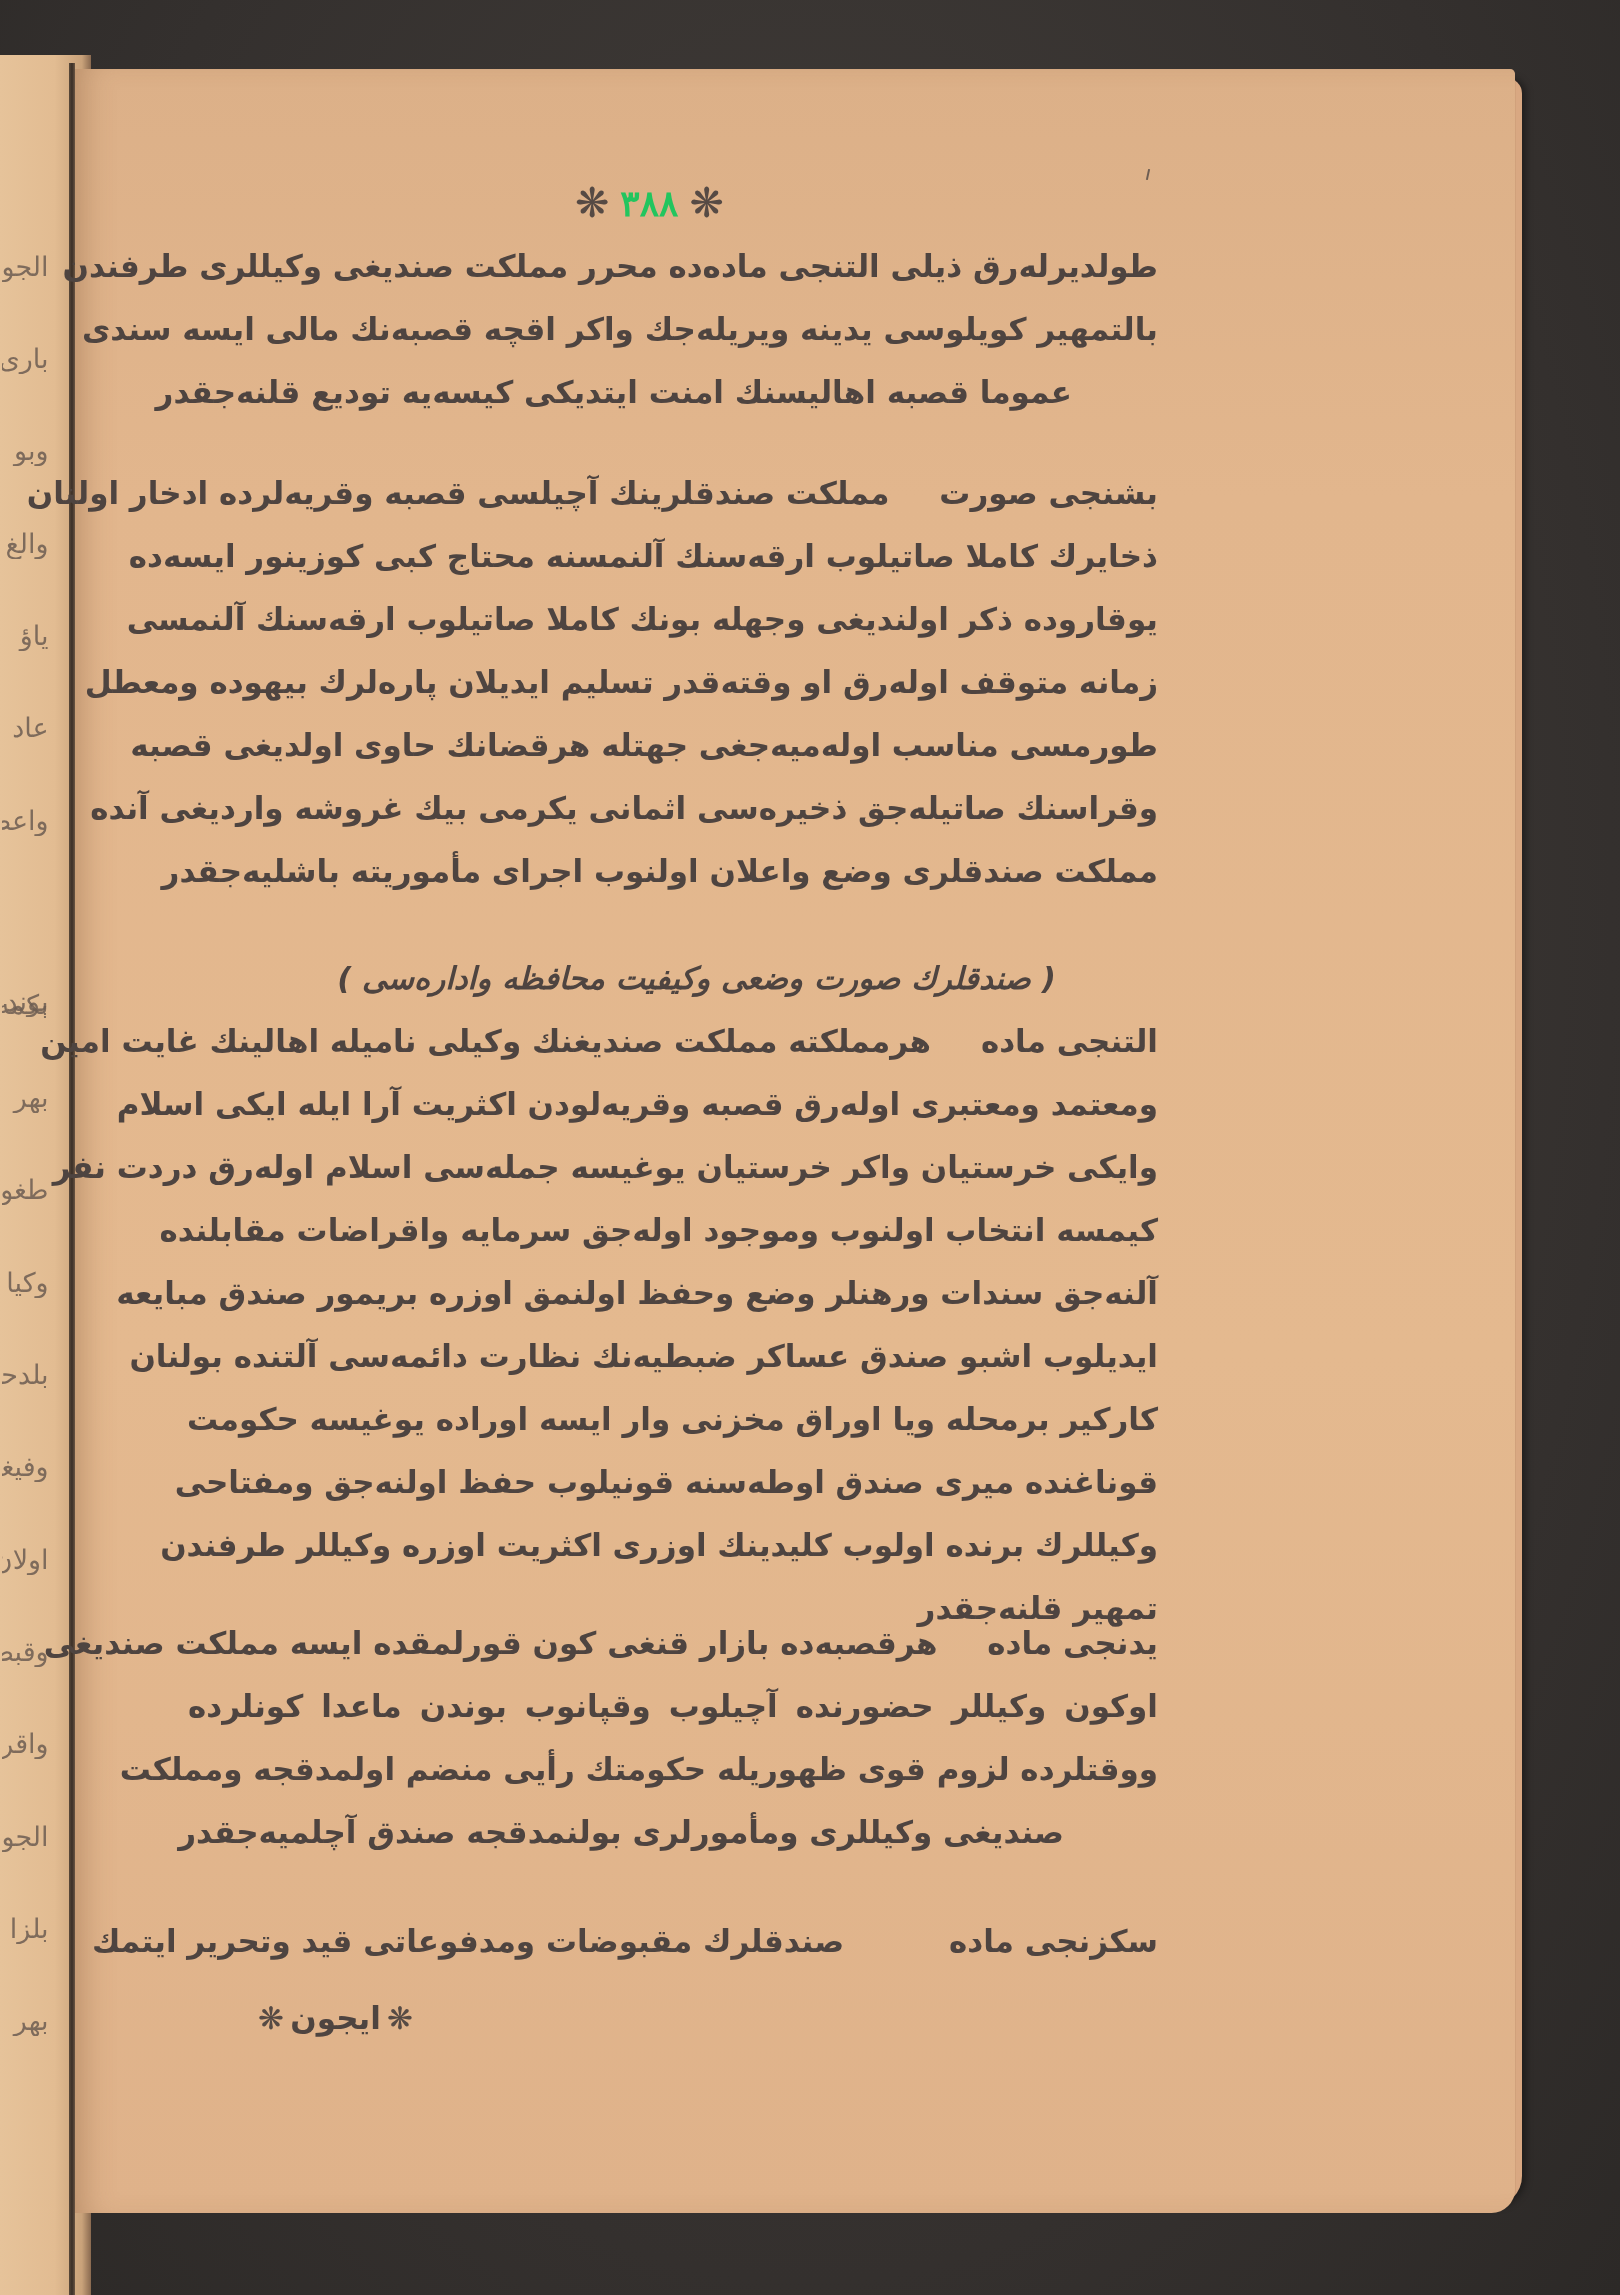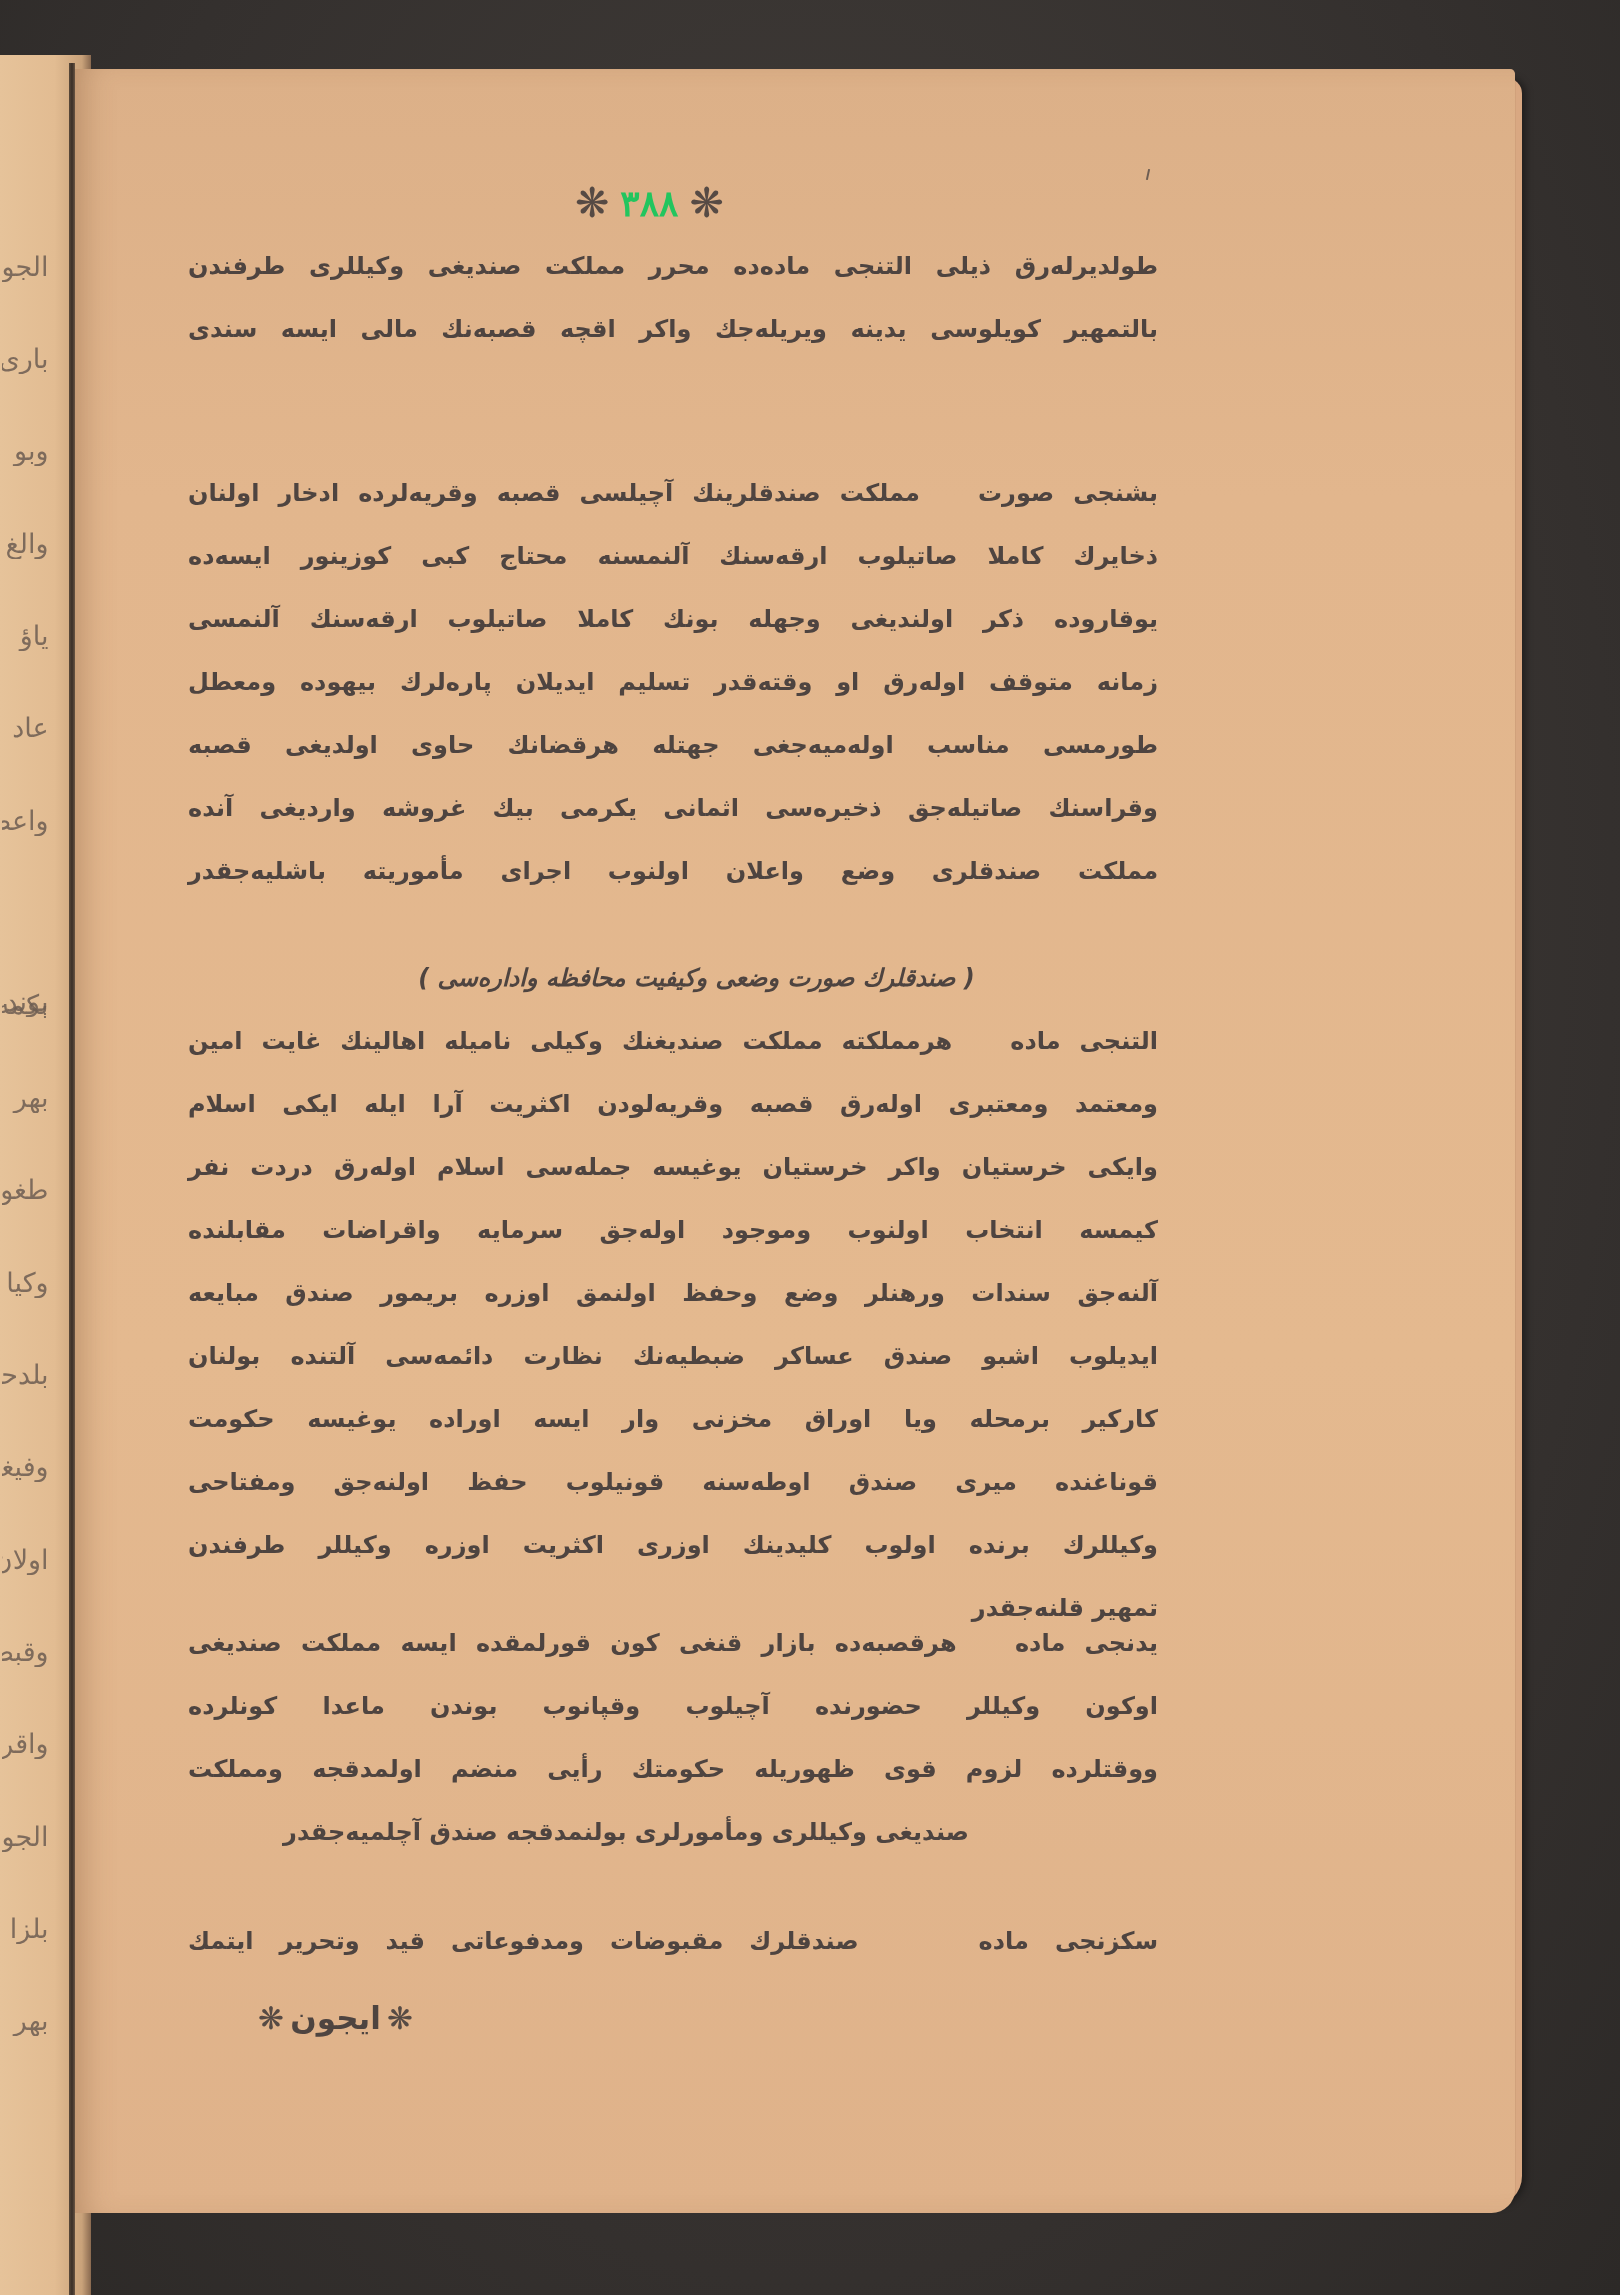--- a/index.html
+++ b/index.html
@@ -50,21 +50,21 @@
   }
   .page-number {
     font-size: 36px; color: #22c55e; font-weight: bold; direction: rtl;
   }
   .text-block {
     position: absolute; left: 188px; width: 970px;
     direction: rtl; color: #4e4440;
     font-family: "DejaVu Sans", sans-serif;
   }
   .line {
-    font-size: 24px; line-height: 63px; height: 63px;
+    font-size: 31px; line-height: 63px; height: 63px;
     white-space: nowrap; text-align: justify; text-align-last: justify;
     font-weight: bold; letter-spacing: 0px;
   }
   .line.short { text-align-last: right; }
   .line.center { text-align: center; text-align-last: center; font-style: italic; }
   .line .lead { margin-left: 39px; }
   .footer-catch {
     position: absolute; left: 258px; top: 2000px;
     font-size: 31px; color: #4e4440; font-weight: bold;
     direction: rtl; display: flex; gap: 6.3px; align-items: center;
@@ -111,20 +111,21 @@
 
 <div class="header-inner">
   <span class="ornament">❋</span>
   <span class="page-number">٣٨٨</span>
   <span class="ornament">❋</span>
 </div>
 
 <div class="text-block" style="top:235px;">
   <div class="line">طولدیرلەرق ذیلی التنجی مادەدە محرر مملکت صندیغی وکیللری طرفندن</div>
   <div class="line">بالتمهیر کویلوسی یدینه ویریلەجك واکر اقچه قصبەنك مالی ایسه سندی</div>
+  <div class="line short" style="padding-right:86px;text-align:center;text-align-last:center;">عموما قصبه اهالیسنك امنت ایتدیکی کیسەیه تودیع قلنەجقدر</div>
 </div>
 
 <div class="text-block" style="top:462px;">
   <div class="line" style="text-align-last:justify;">
     <span class="lead">بشنجی صورت</span>
     <span>مملکت صندقلرینك آچیلسی قصبه وقریەلرده ادخار اولنان</span>
   </div>
   <div class="line">ذخایرك کاملا صاتیلوب ارقەسنك آلنمسنه محتاج کبی کوزینور ایسەده</div>
   <div class="line">یوقاروده ذکر اولندیغی وجهله بونك کاملا صاتیلوب ارقەسنك آلنمسی</div>
   <div class="line">زمانه متوقف اولەرق او وقتەقدر تسلیم ایدیلان پارەلرك بیهوده ومعطل</div>

